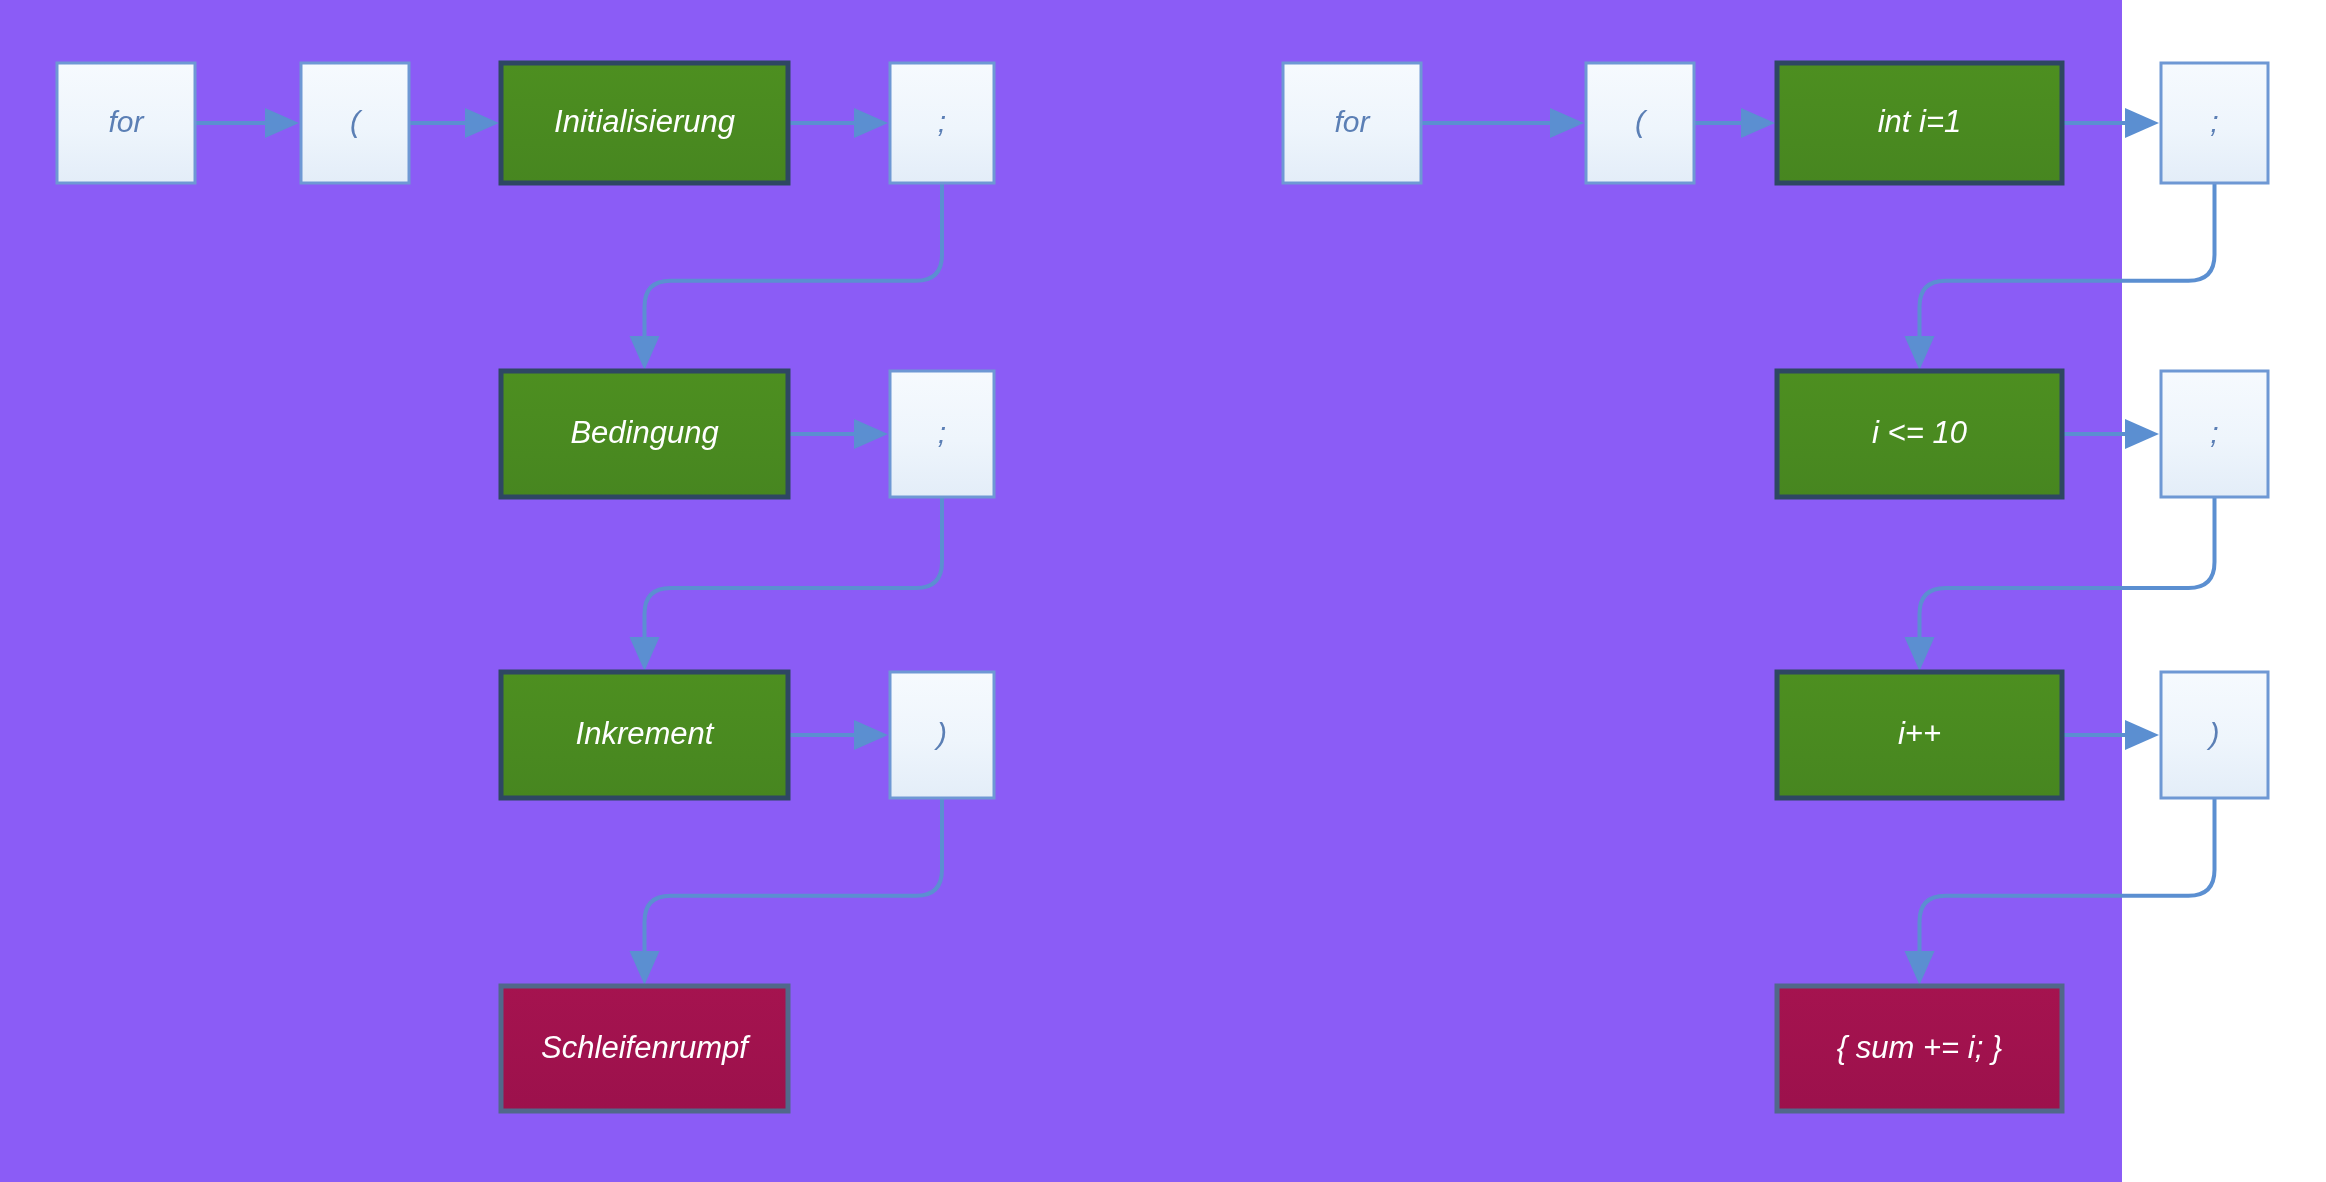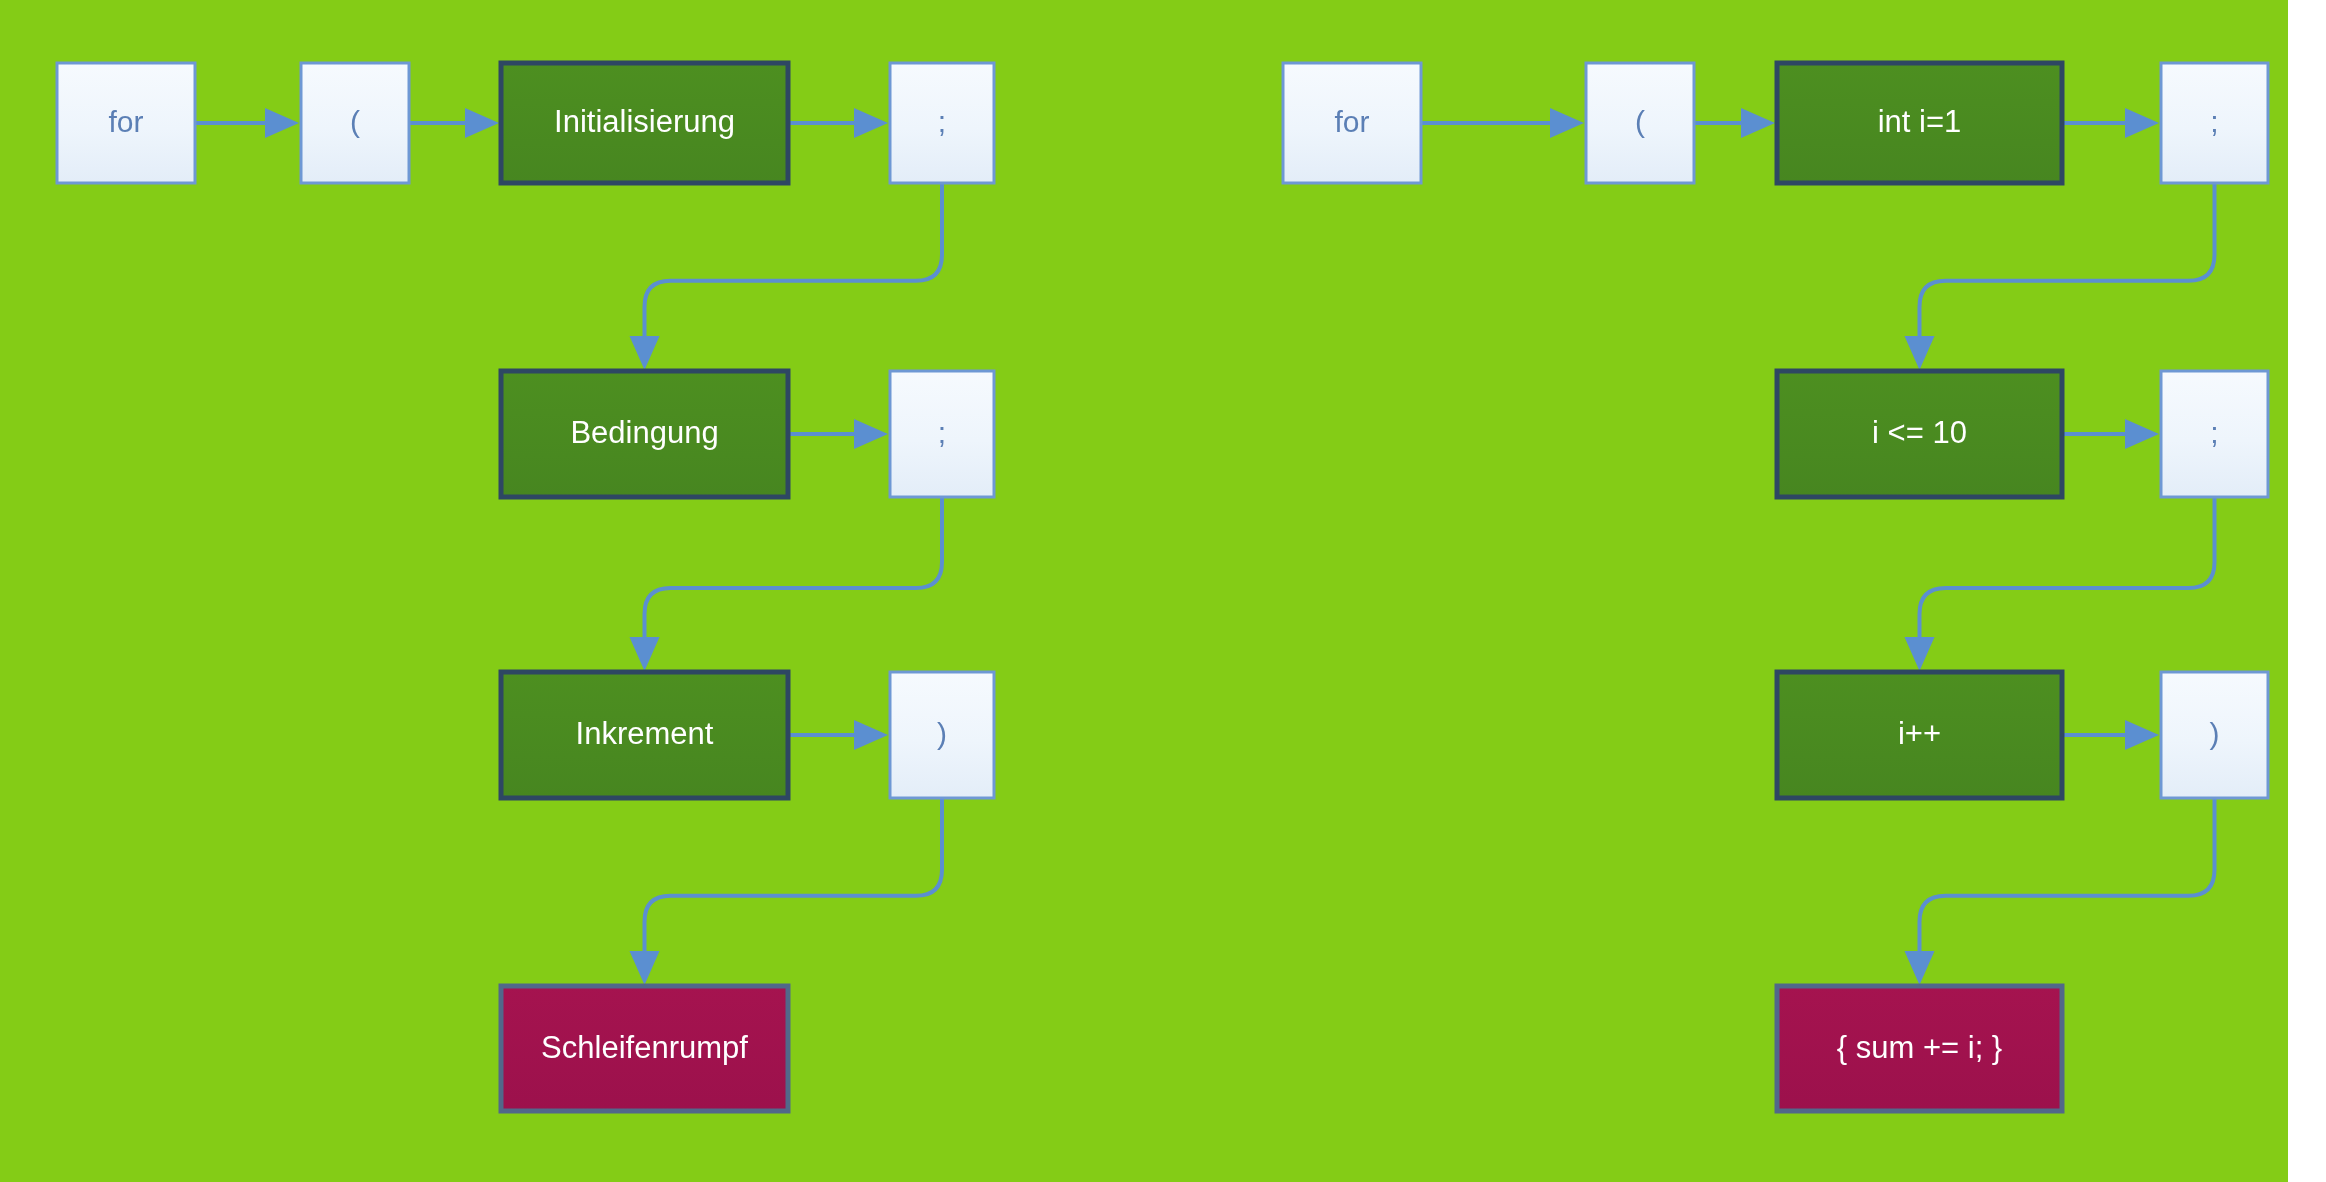--- a/index.html
+++ b/index.html
@@ -8,23 +8,24 @@
     background: #ffffff;
   }
   body {
     width: 2326px;
     height: 1182px;
     overflow: hidden;
     font-family: "Liberation Sans", sans-serif;
   }
   #diagram-root {
     position: relative;
-    width: 2288px;
+    width: 2122px;
     height: 1182px;
-    background: #84cc16;
+    background: #8b5cf6;
+    font-style: italic;
   }
   svg.diagram-canvas {
     position: absolute;
     left: 0;
     top: 0;
     width: 2326px;
     height: 1182px;
     display: block;
   }
   .node-box { }

